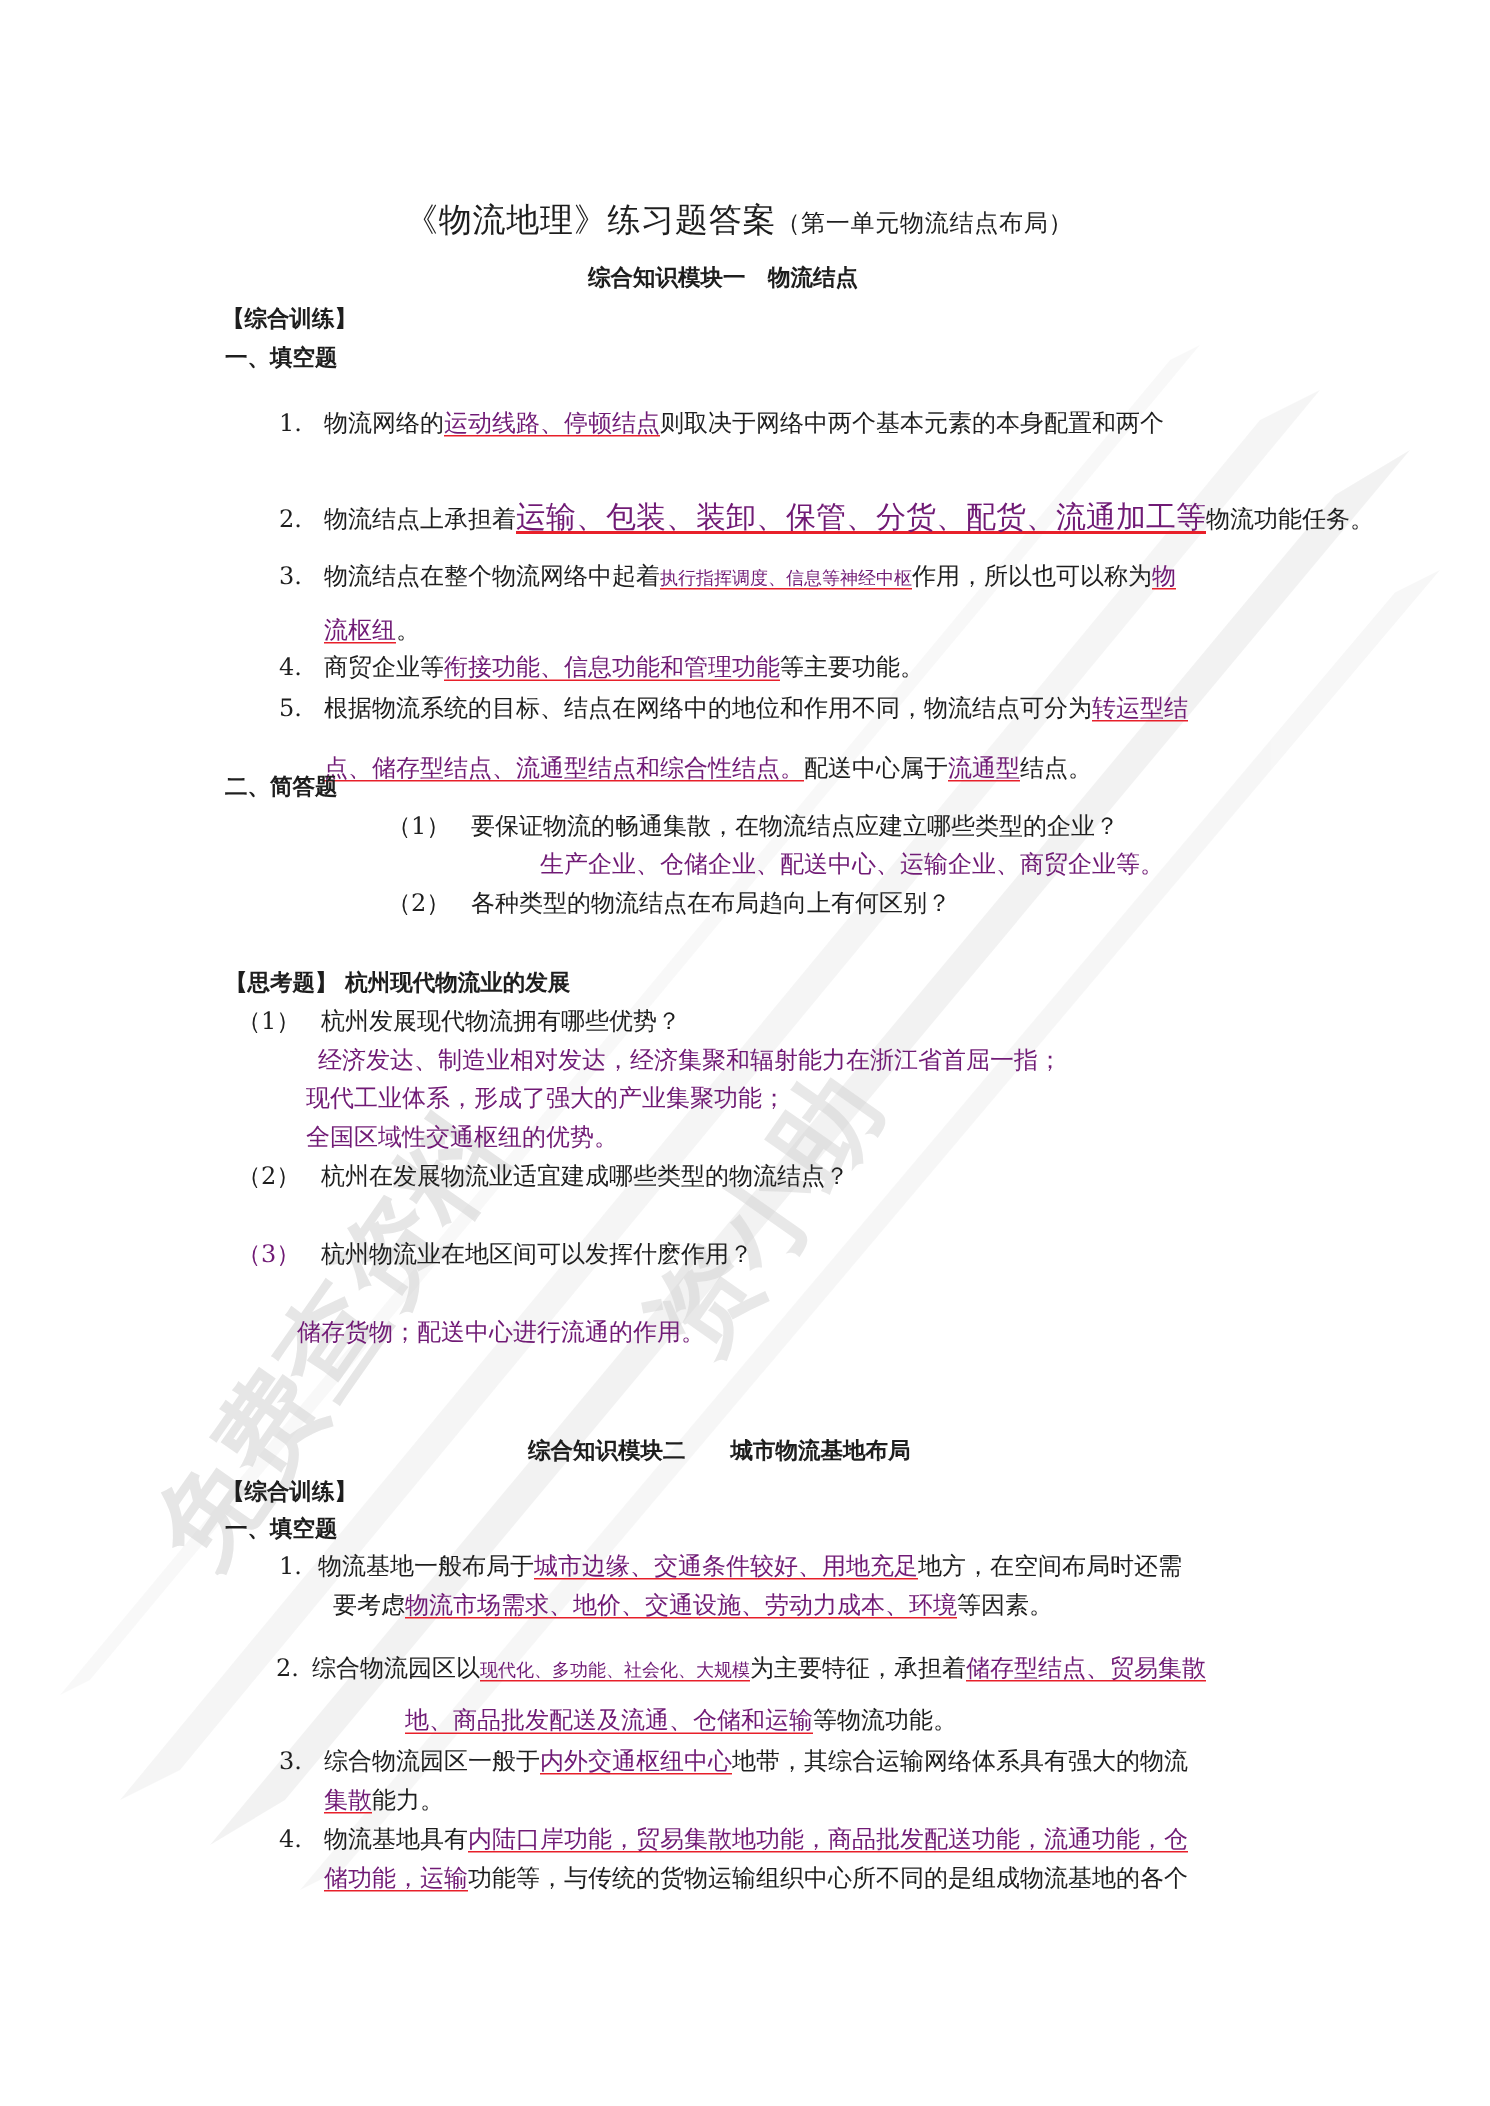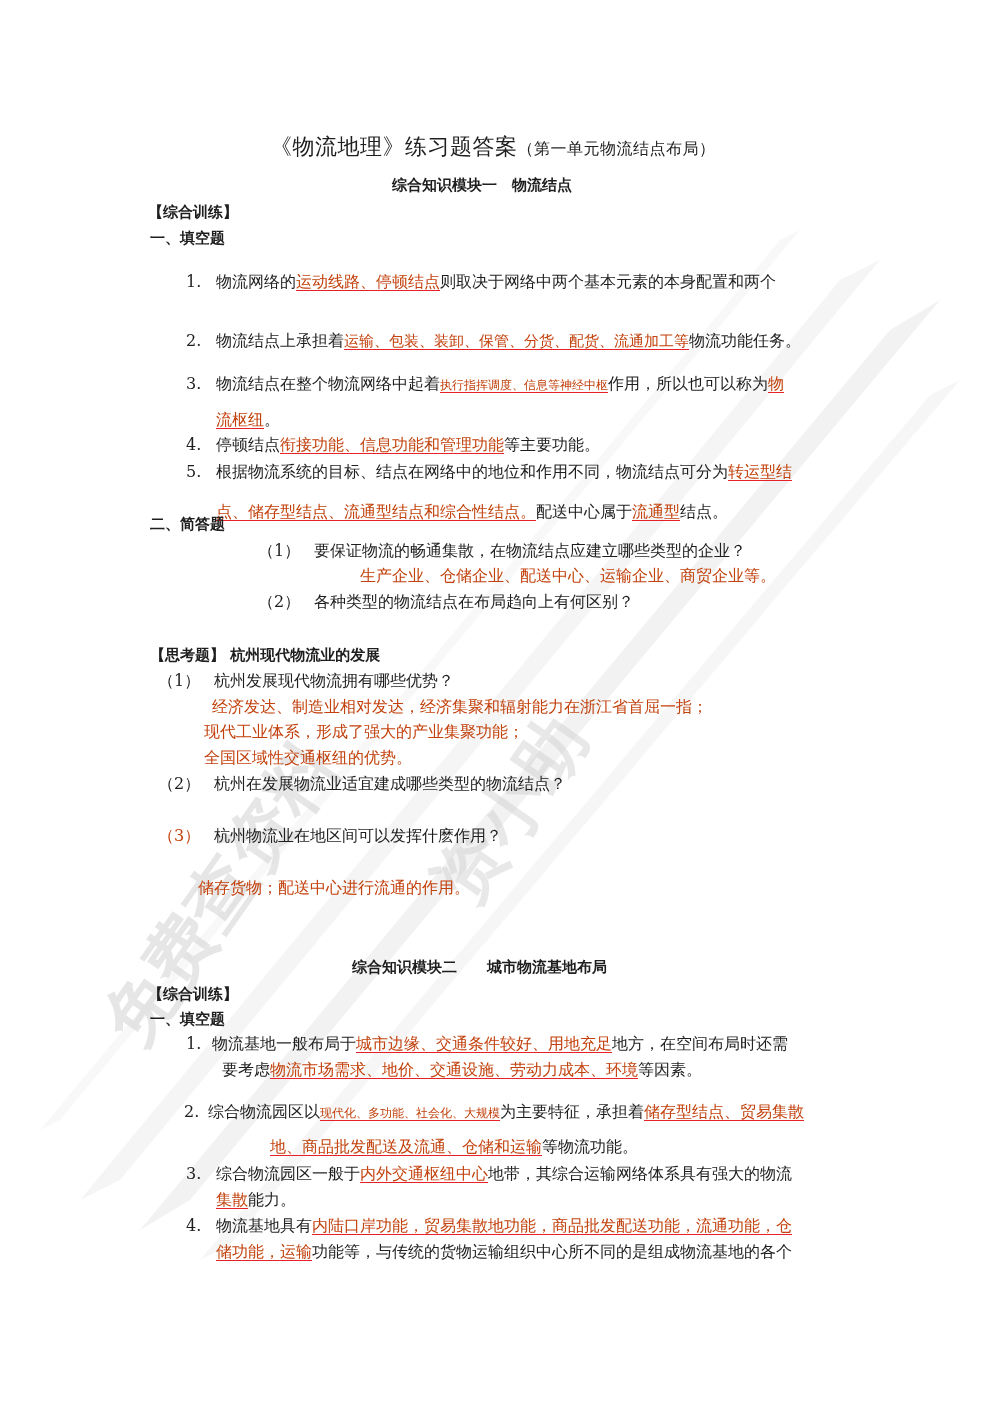--- a/index.html
+++ b/index.html
@@ -9,21 +9,21 @@
   }
   .watermark {
     position: absolute; left: 0; top: 0; width: 993px; height: 1404px; pointer-events: none; z-index: 0;
   }
   .page { position: absolute; left: 0; top: 0; width: 993px; height: 1404px; z-index: 1; }
   .abs { position: absolute; white-space: nowrap; }
   .title { font-family: "DejaVu Sans", "Liberation Sans", sans-serif; font-weight: normal; font-size: 22px; letter-spacing: 0.5px; }
   .title .sub { font-size: 16px; }
   .h-bold { font-family: "DejaVu Sans", "Liberation Sans", sans-serif; font-weight: bold; font-size: 15px; }
   .body { font-size: 16px; }
-  .red { color: #c2410c; }
+  .red { color: #701a75; }
   .u { text-decoration: underline; text-decoration-color: #e8202a; text-underline-offset: 3px; }
   .small { font-size: 12px; }
   .num { display: inline-block; width: 30px; }
 </style>
 </head>
 <body>
 
 <svg class="watermark" viewBox="0 0 993 1404" xmlns="http://www.w3.org/2000/svg">
   <g opacity="0.5">
     <polygon points="80,1200 120,1180 880,260 840,280" fill="#ececec"></polygon>
@@ -43,32 +43,32 @@
 
   <div class="abs h-bold" style="left:392px; top:176px;">综合知识模块一　物流结点</div>
   <div class="abs h-bold" style="left:148px; top:203px;">【综合训练】</div>
   <div class="abs h-bold" style="left:150px; top:229px;">一、填空题</div>
 
   <div class="abs body" style="left:186px; top:272px;">
     <span class="num">1.</span><span>物流网络的</span><span class="red u">运动线路、停顿结点</span><span>则取决于网络中两个基本元素的本身配置和两个</span>
   </div>
 
   <div class="abs body" style="left:186px; top:331px;">
-    <span class="num">2.</span><span>物流结点上承担着</span><span class="red u" style="font-size:15px;">运输、包装、装卸、保管、分货、配货、流通加工等</span><span>物流功能任务。</span>
+    <span class="num">2.</span><span>物流结点上承担着</span><span class="red u" style="font-size:20px;">运输、包装、装卸、保管、分货、配货、流通加工等</span><span>物流功能任务。</span>
   </div>
 
   <div class="abs body" style="left:186px; top:374px;">
     <span class="num">3.</span><span>物流结点在整个物流网络中起着</span><span class="red u small">执行指挥调度、信息等神经中枢</span><span>作用，所以也可以称为</span><span class="red u">物</span>
   </div>
   <div class="abs body" style="left:216px; top:410px;">
     <span class="red u">流枢纽</span><span>。</span>
   </div>
 
   <div class="abs body" style="left:186px; top:435px;">
-    <span class="num">4.</span><span>停顿结点</span><span class="red u">衔接功能、信息功能和管理功能</span><span>等主要功能。</span>
+    <span class="num">4.</span><span>商贸企业等</span><span class="red u">衔接功能、信息功能和管理功能</span><span>等主要功能。</span>
   </div>
 
   <div class="abs body" style="left:186px; top:462px;">
     <span class="num">5.</span><span>根据物流系统的目标、结点在网络中的地位和作用不同，物流结点可分为</span><span class="red u">转运型结</span>
   </div>
   <div class="abs body" style="left:216px; top:488px;margin-top:14px;">
     <span class="red u">点、储存型结点、流通型结点和综合性结点。</span><span>配送中心属于</span><span class="red u">流通型</span><span>结点。</span>
   </div>
 
   <div class="abs h-bold" style="left:150px; top:515px;">二、简答题</div>

